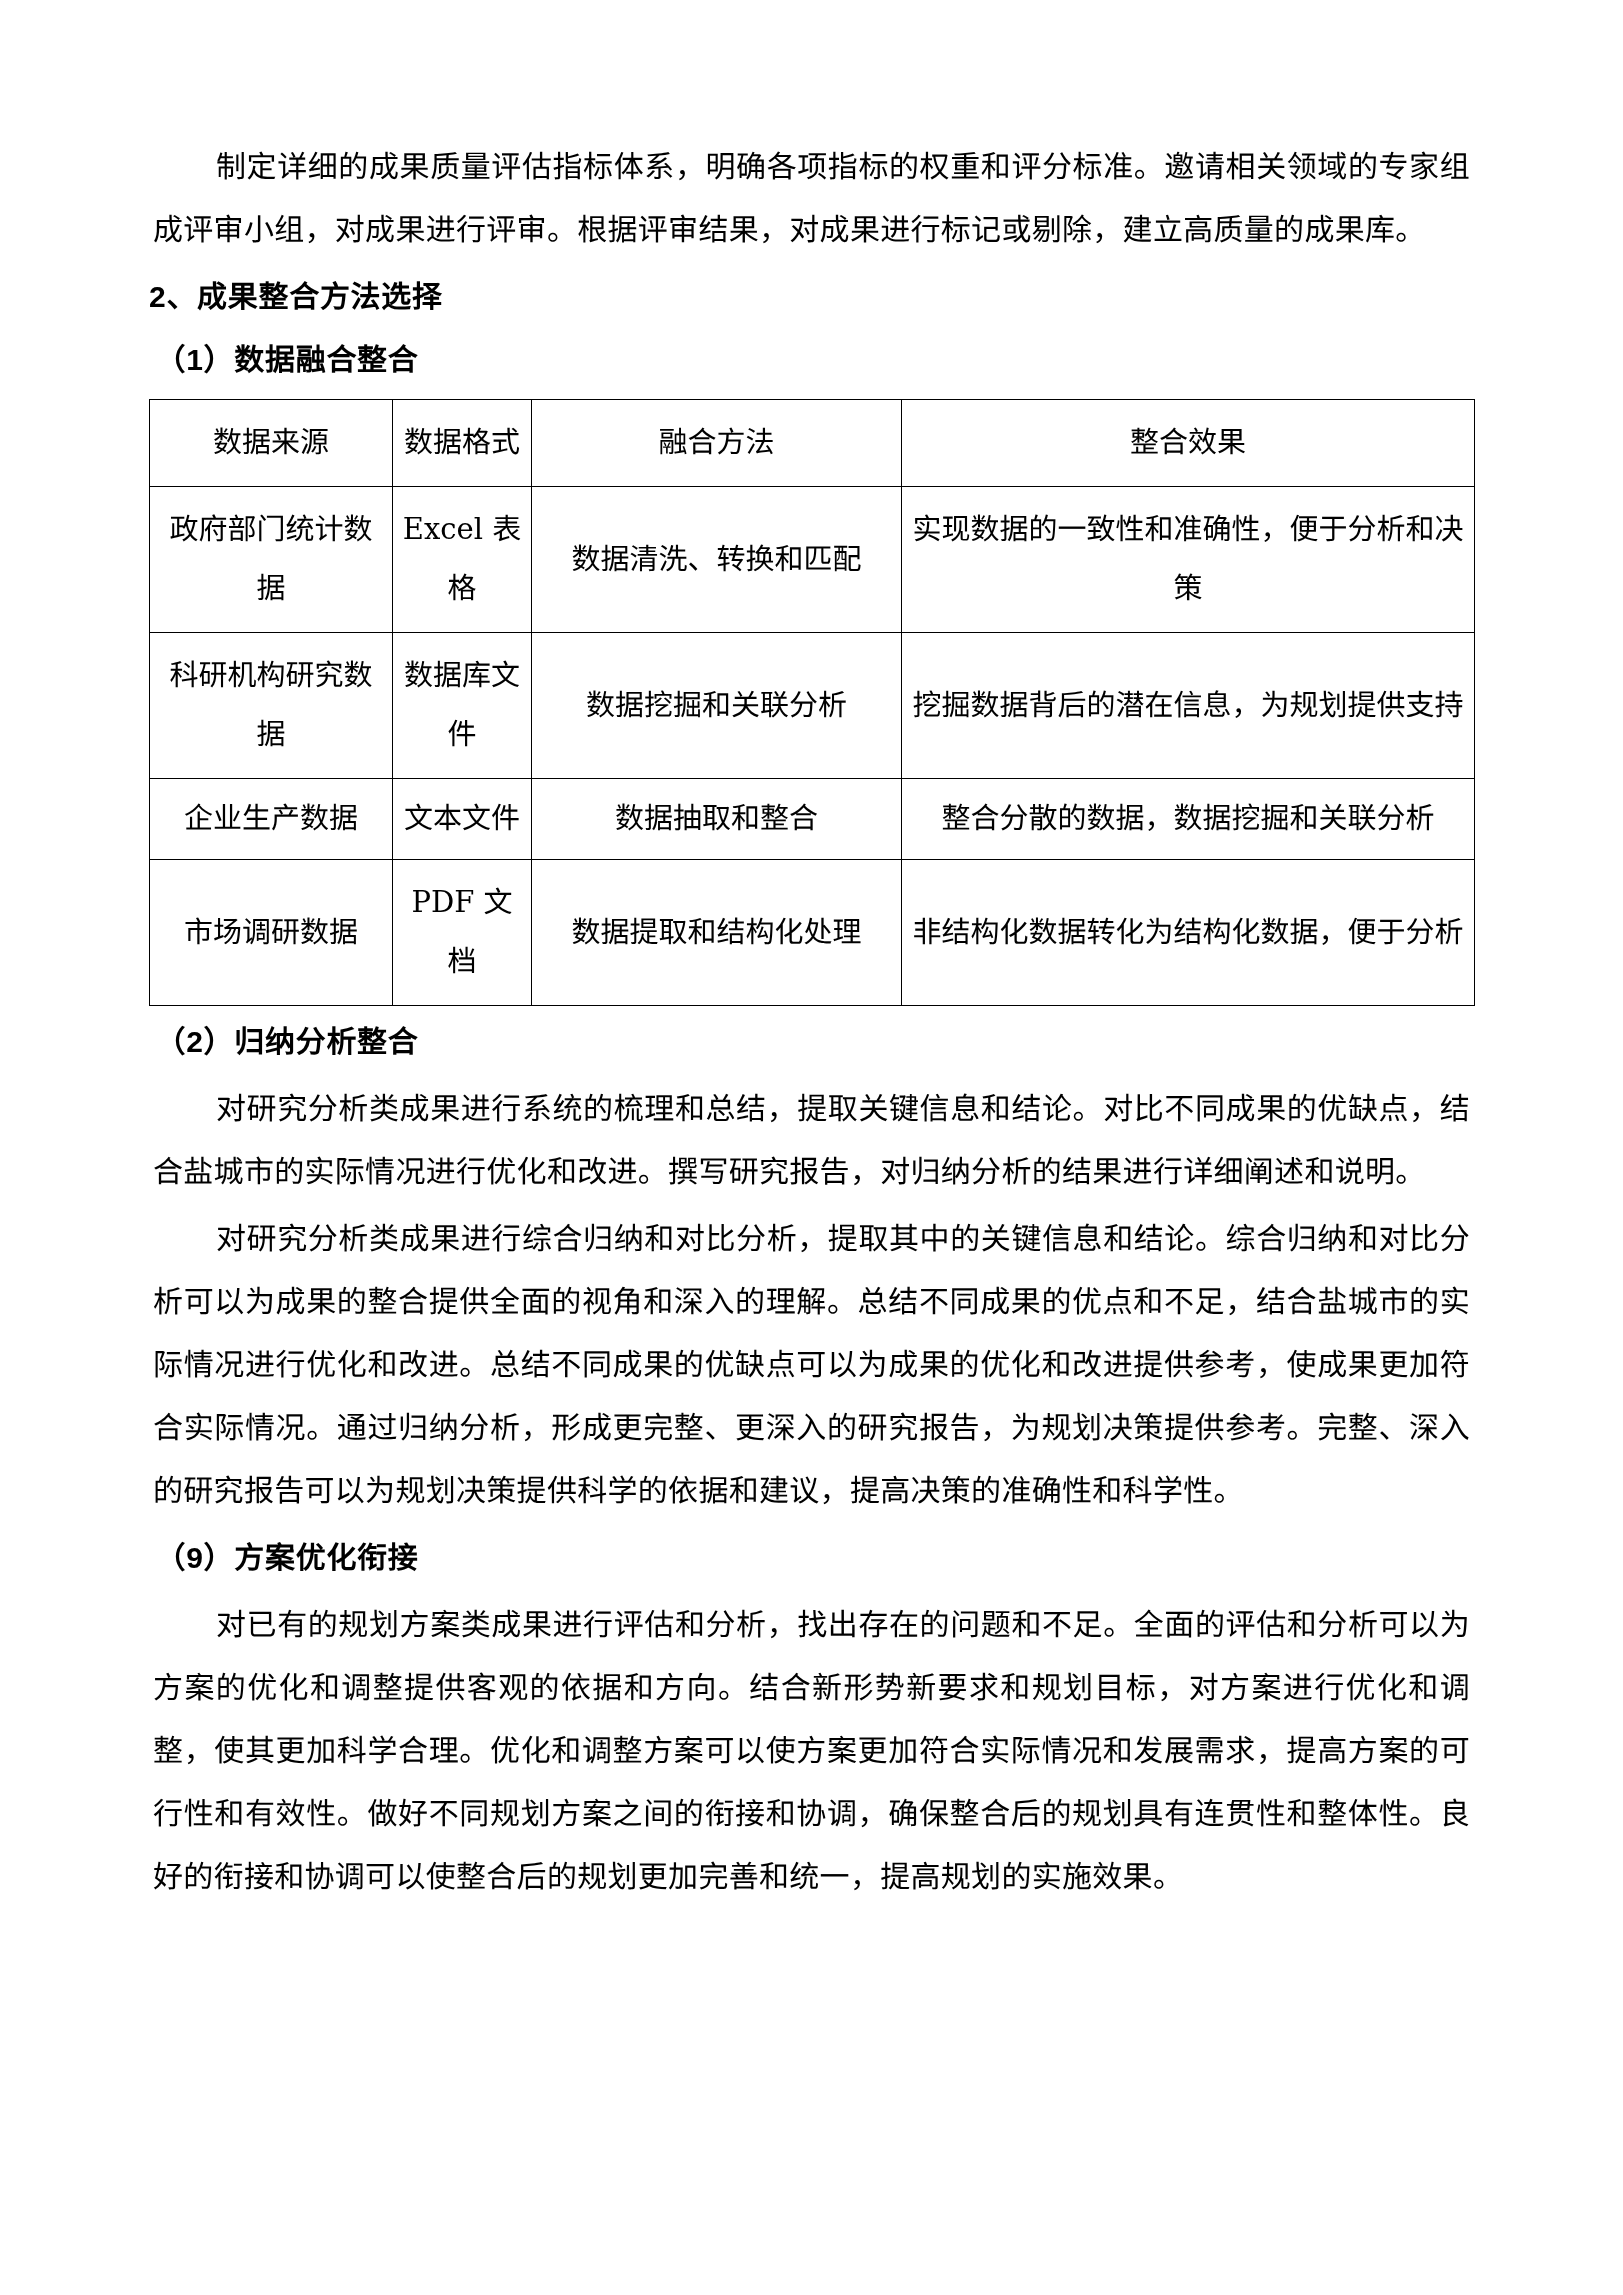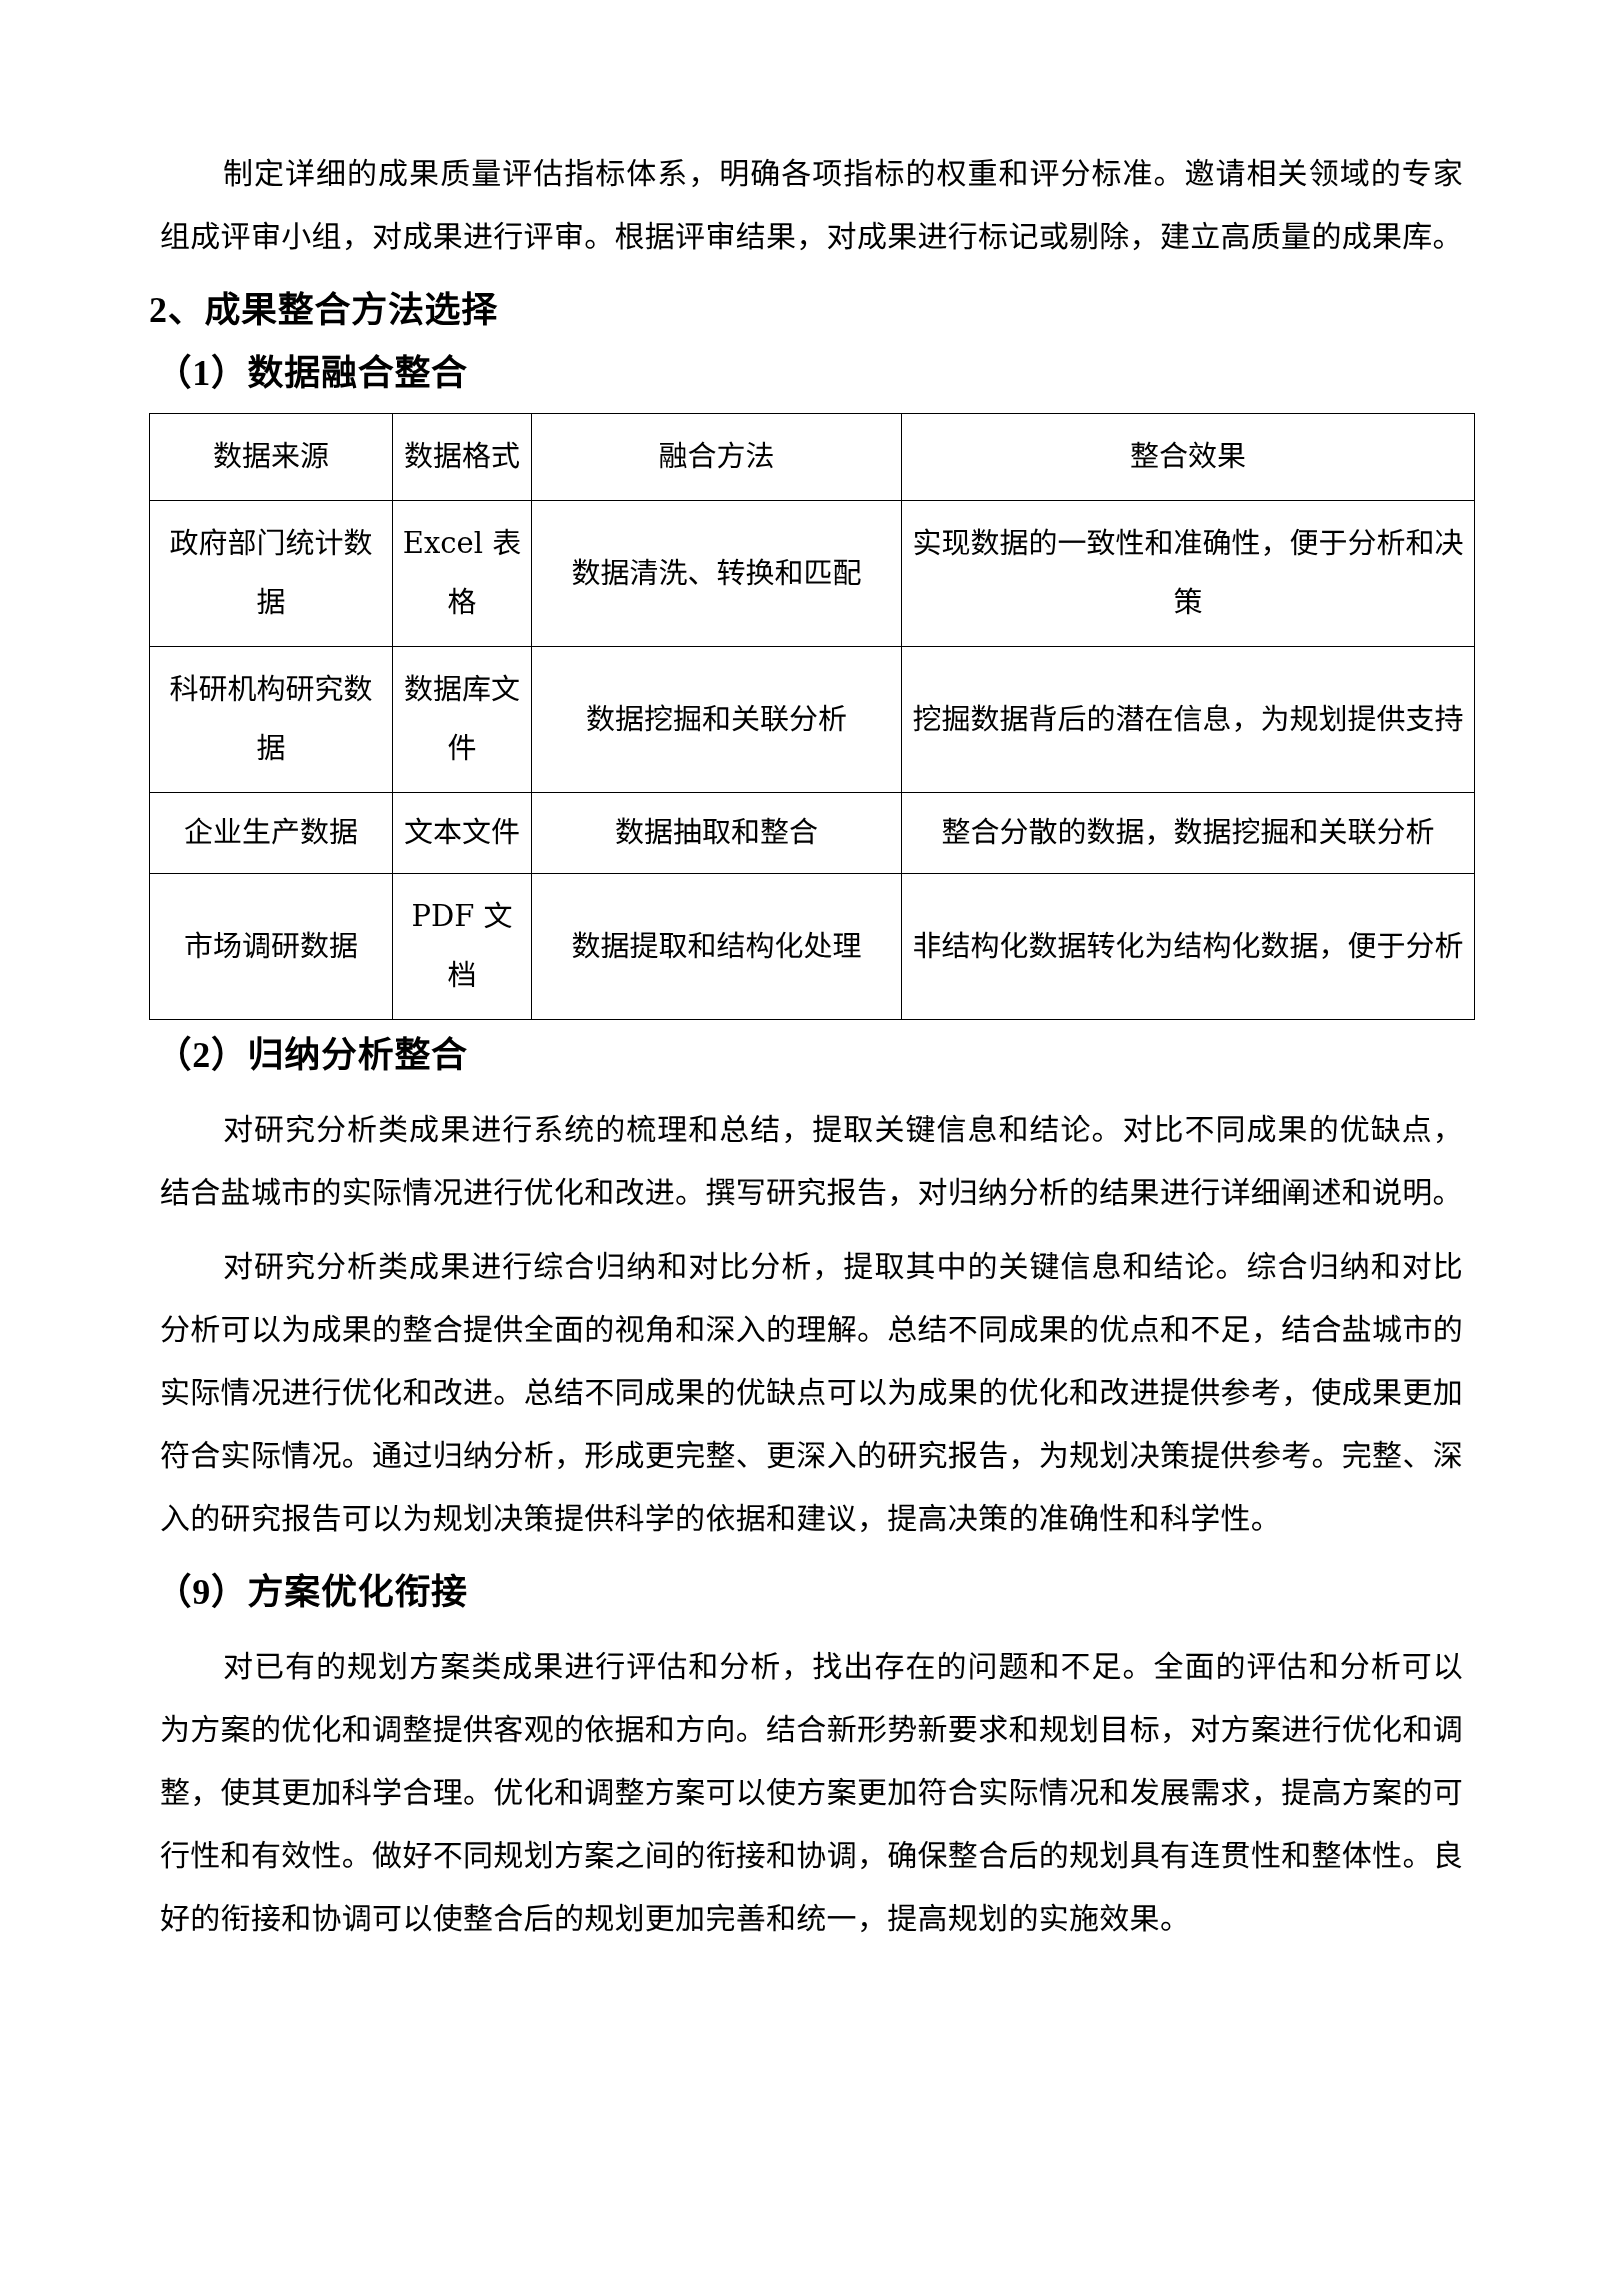--- a/index.html
+++ b/index.html
@@ -24,40 +24,40 @@
     padding: 131px 149px 118px 149px;
     background: #ffffff;
   }
 
   .doc-body {
     width: 1325px;
   }
 
   
   p.para {
-    margin: 11px;
+    margin: 4px;
     font-size: 30px;
     line-height: 63px;
     text-align: justify;
     text-justify: inter-ideograph;
     text-indent: 63px;
     letter-spacing: 0.3px;
     font-family: "DejaVu Serif", "Liberation Serif", serif;
   }
 
   
   h2.heading-num,
   h3.heading-sub {
     margin: 0;
     font-weight: bold;
-    font-size: 36px;
+    font-size: 30px;
     line-height: 63px;
     text-indent: 0;
     letter-spacing: 0.7px;
-    font-family: Liberation Serif, serif;
+    font-family: Liberation Sans, sans-serif;
   }
   h3.heading-sub { padding-left: 6.5px; }
 
   
   .table-wrap {
     margin: 7.9px 0 3.9px 0;
   }
   table.fusion-table {
     border-collapse: collapse;
     width: 1325px;

